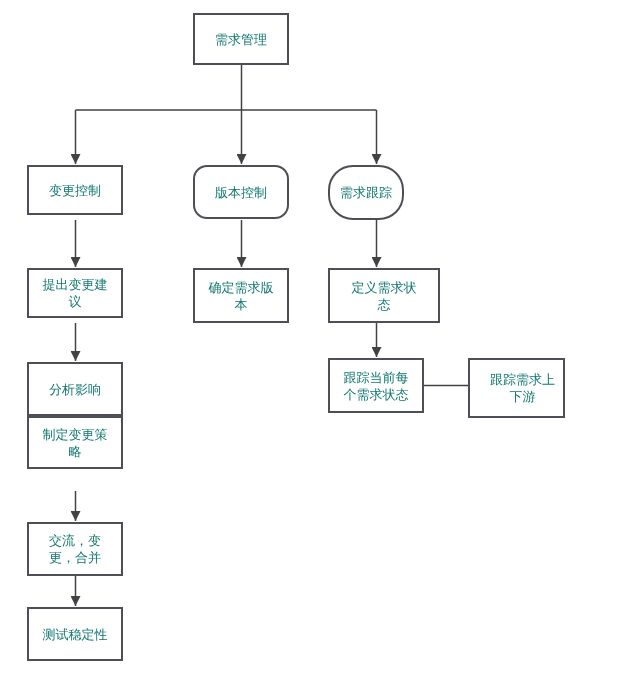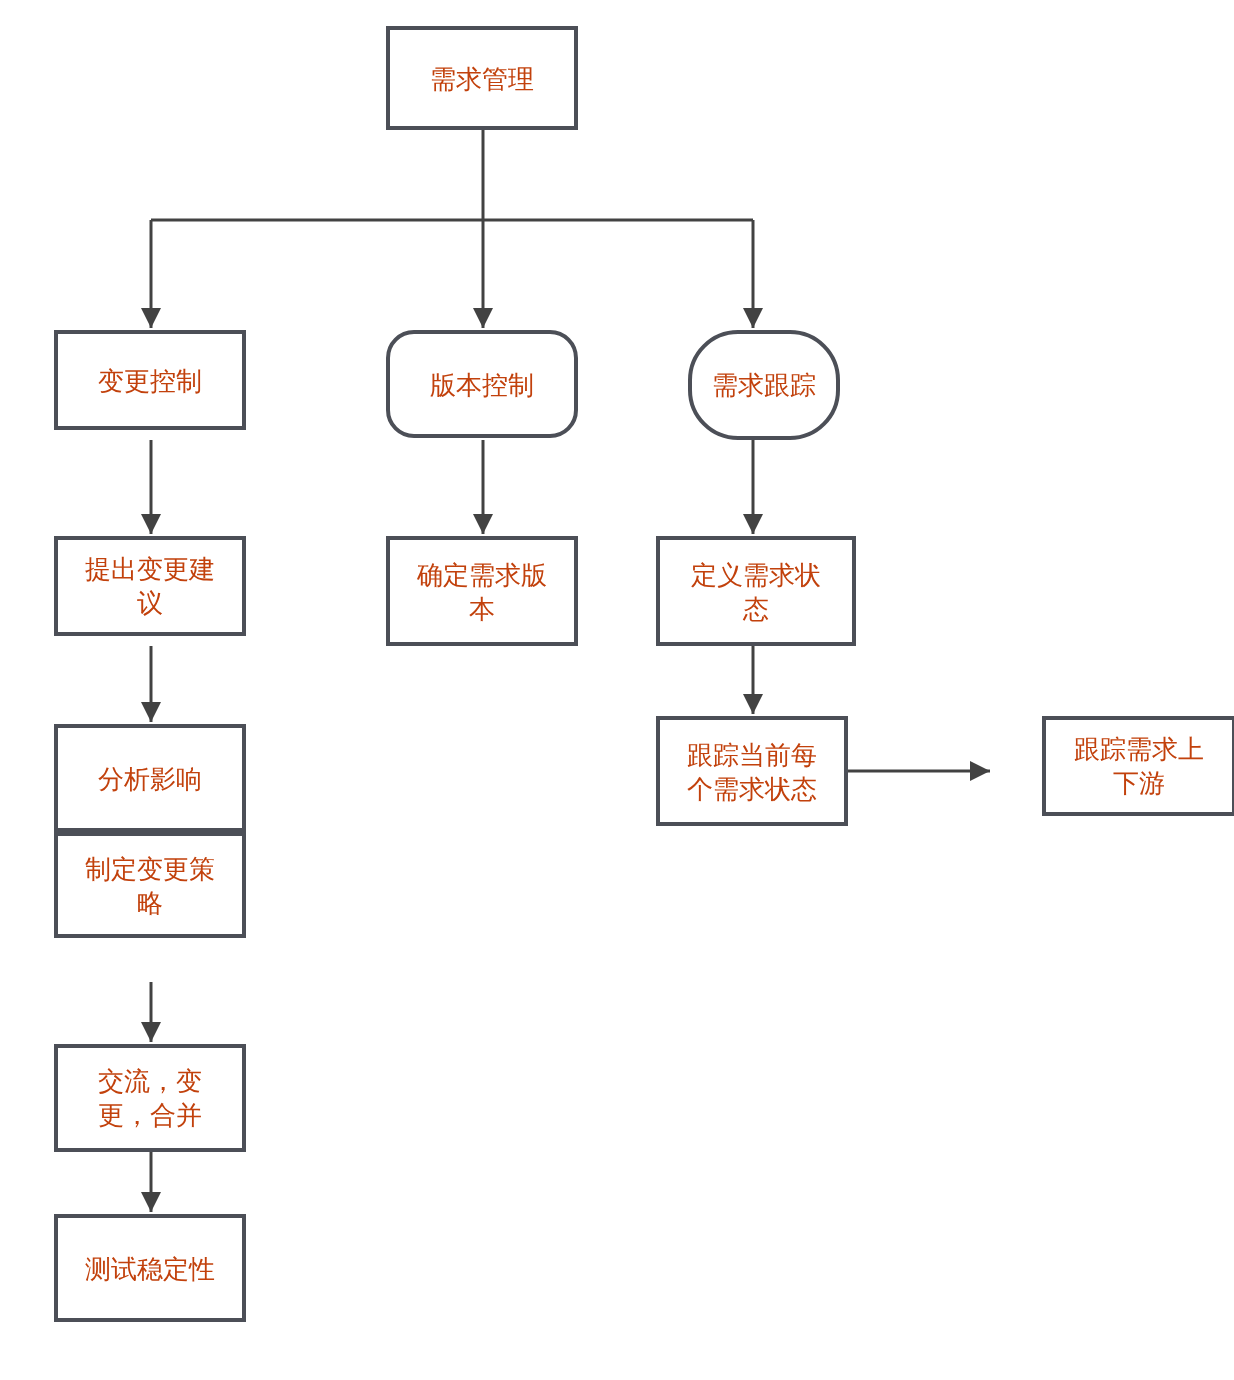--- a/index.html
+++ b/index.html
@@ -25,37 +25,37 @@
   }
   .node {
     position: absolute;
     box-sizing: border-box;
     background: #ffffff;
     border: 2px solid #4c4f57;
     display: flex;
     align-items: center;
     justify-content: center;
     text-align: center;
-    color: #c2410c;
+    color: #0f766e;
     font-size: 13px;
     line-height: 17px;
     white-space: pre-line;
     padding: 2px 8px;
   }
   
   .n-root      { left: 193px; top:  13px; width: 96px; height: 52px; }
   .n-change    { left:  27px; top: 165px; width: 96px; height: 50px; }
   .n-version   { left: 193px; top: 165px; width: 96px; height: 54px; border-radius: 14px; }
-  .n-tracking  { left: 344px; top: 165px; width: 76px; height: 55px; border-radius: 25px; }
+  .n-tracking  { left: 328px; top: 165px; width: 76px; height: 55px; border-radius: 25px; }
   .n-propose   { left:  27px; top: 268px; width: 96px; height: 50px; }
   .n-determine { left: 193px; top: 268px; width: 96px; height: 55px; }
-  .n-define    { left: 328px; top: 268px; width: 100px; height: 55px; }
+  .n-define    { left: 328px; top: 268px; width: 112px; height: 55px; }
   .n-analyze   { left:  27px; top: 362px; width: 96px; height: 54px; }
   .n-current   { left: 328px; top: 358px; width: 96px; height: 55px; }
-  .n-updown    { left: 521px; top: 358px; width: 97px; height: 50px; }
+  .n-updown    { left: 468px; top: 358px; width: 97px; height: 60px; justify-content: flex-end; }
   .n-strategy  { left:  27px; top: 416px; width: 96px; height: 53px; }
   .n-commune   { left:  27px; top: 522px; width: 96px; height: 54px; align-items: center; }
   .n-test      { left:  27px; top: 607px; width: 96px; height: 54px; }
 </style>
 </head>
 <body>
 
 <div class="canvas">
 
   <svg class="edges-layer" viewBox="0 0 617 690" xmlns="http://www.w3.org/2000/svg">

